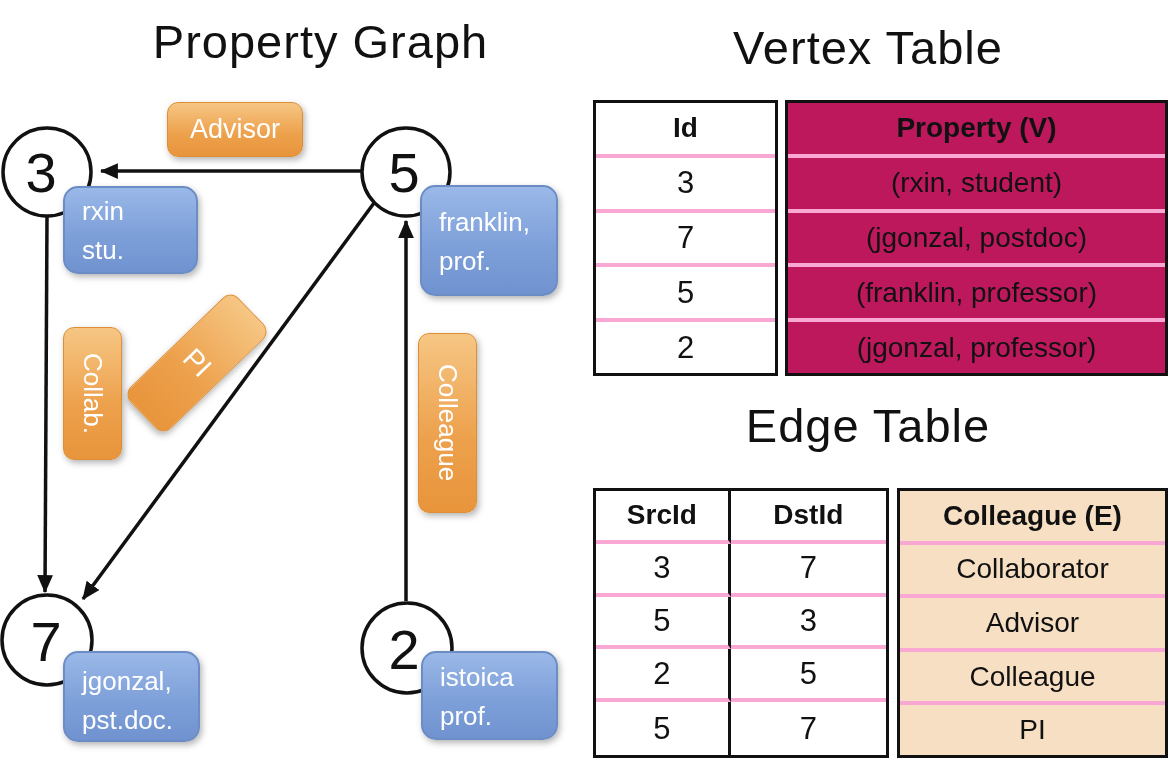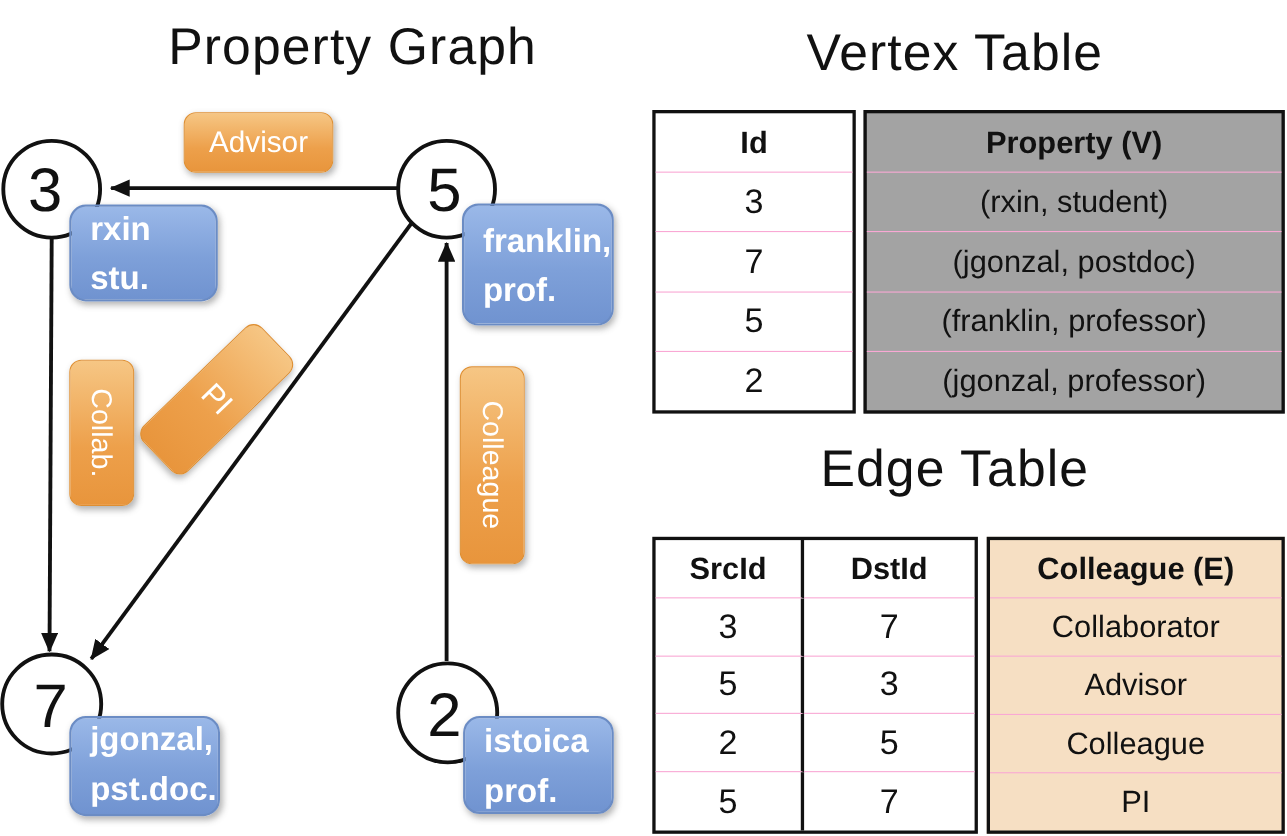--- a/index.html
+++ b/index.html
@@ -15,42 +15,42 @@
   #graph-svg circle{fill:#ffffff;stroke:#111;stroke-width:3.5px;}
   #graph-svg .edge{stroke:#111;stroke-width:3.5px;fill:none;}
   #graph-svg text{font-family:"Liberation Sans",sans-serif;font-size:56px;font-weight:300;fill:#111;text-anchor:middle;}
 
   .pill{position:absolute;z-index:2;box-sizing:border-box;display:flex;align-items:center;
         color:#fff;box-shadow:2px 3px 6px rgba(90,90,90,.45);}
   .pill-orange{background:linear-gradient(180deg,#f6c684 0%,#eda04b 60%,#e8953c 100%);
         border:1px solid #de8f33;border-radius:11px;justify-content:center;}
   .pill-blue{background:linear-gradient(180deg,#9ab8e8 0%,#7ea0d9 55%,#7093d0 100%);
         border:2px solid #6b8cc4;border-radius:15px;}
-  .pill-blue .lines{white-space:pre-line;font-size:30px;line-height:1.5;padding:2px 0 0 17px;font-weight:bold;}
+  .pill-blue .lines{white-space:pre-line;font-size:26px;line-height:1.5;padding:2px 0 0 17px;}
   .pill .vtext{writing-mode:vertical-rl;text-orientation:mixed;font-size:26px;margin:0 auto;}
 
   #pill-advisor{left:167px;top:102px;width:136px;height:55px;font-size:27px;}
   #pill-rxin{left:63px;top:186px;width:135px;height:88px;}
   #pill-franklin{left:420px;top:185px;width:138px;height:111px;}
   #pill-jgonzal{left:63px;top:651px;width:137px;height:91px;align-items:flex-end;}
   #pill-istoica{left:421px;top:651px;width:137px;height:89px;}
   #pill-collab{left:63px;top:327px;width:59px;height:133px;justify-content:center;}
   #pill-colleague{left:418px;top:333px;width:59px;height:180px;justify-content:center;}
   #pill-pi{left:168px;top:288px;width:58px;height:150px;justify-content:center;transform:rotate(46deg);font-size:28px;}
 
   .tbl{position:absolute;box-sizing:border-box;border:3px solid #111;background:#fff;}
   .cell{box-sizing:border-box;display:flex;align-items:center;justify-content:center;
-        border-bottom:1px solid #f9a8d4;font-size:31px;}
+        border-bottom:4px solid #f9a8d4;font-size:31px;}
   .th{font-weight:bold;font-size:28px;}
   .tbl-flex{display:flex;flex-direction:column;}
   .tbl-flex .cell{flex:1;}
   .tbl-flex .cell:last-child{border-bottom:none;}
 
   #vt-id{left:593px;top:100px;width:185px;height:276px;}
-  #vt-prop{left:785px;top:100px;width:383px;height:276px;background:#a3a3a3;}
+  #vt-prop{left:785px;top:100px;width:383px;height:276px;background:#be185d;}
   #vt-prop .cell{font-size:28px;}
   #vt-prop .th{font-size:28px;}
 
   #et-left{left:593px;top:488px;width:296px;height:270px;display:grid;
            grid-template-columns:137fr 158fr;grid-template-rows:repeat(5,1fr);}
   #et-left .cell:nth-child(odd){border-right:3px solid #111;}
   #et-left .cell:nth-last-child(-n+2){border-bottom:none;}
   #et-prop{left:897px;top:488px;width:271px;height:270px;background:#f6dfc3;}
   #et-prop .cell{font-size:28px;}
 </style>

